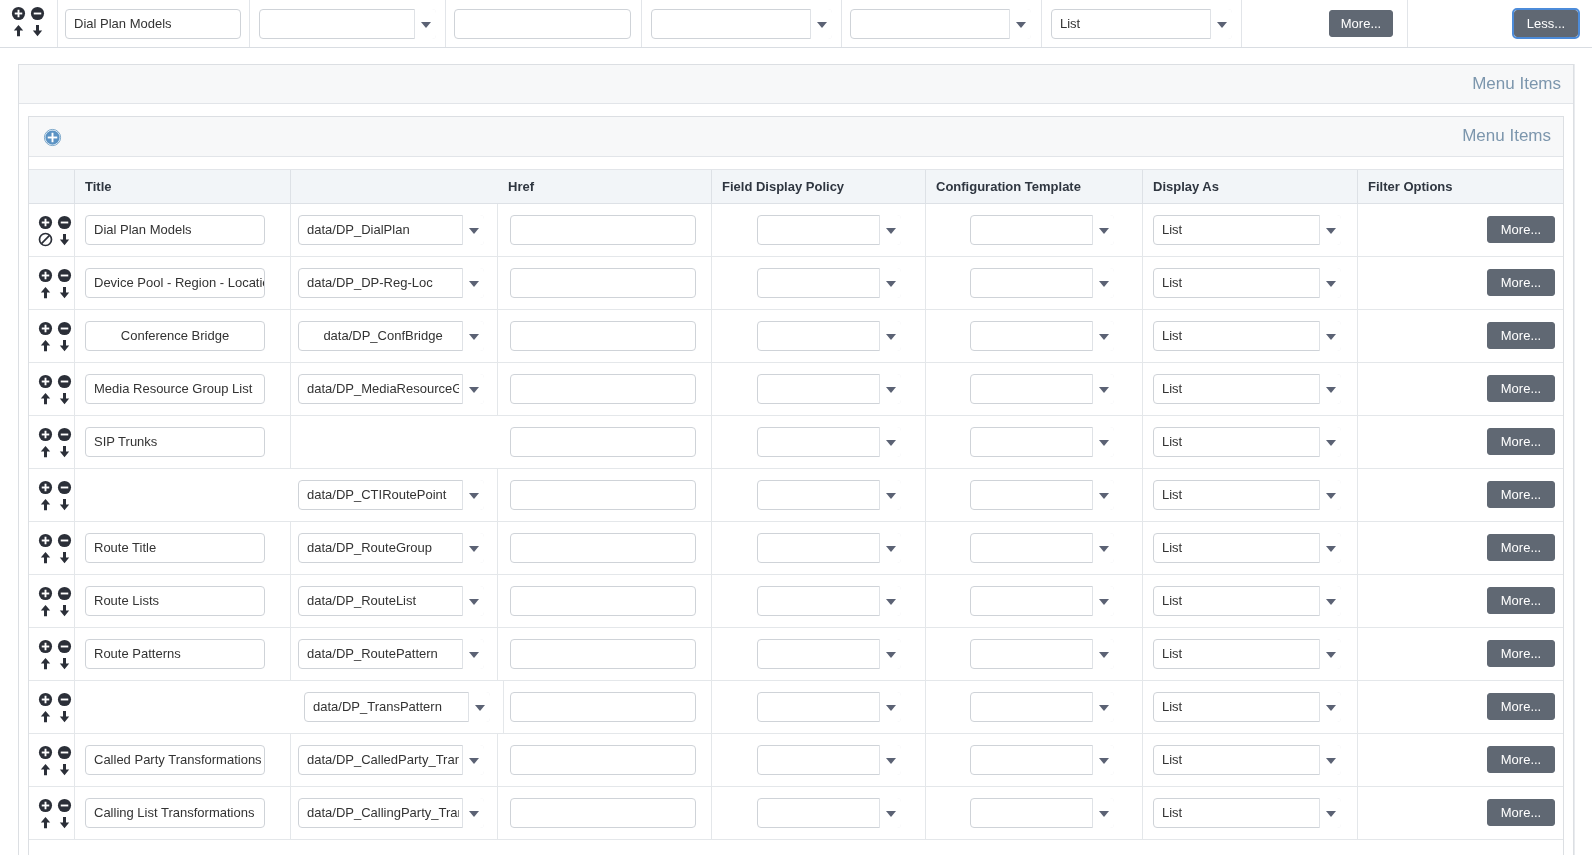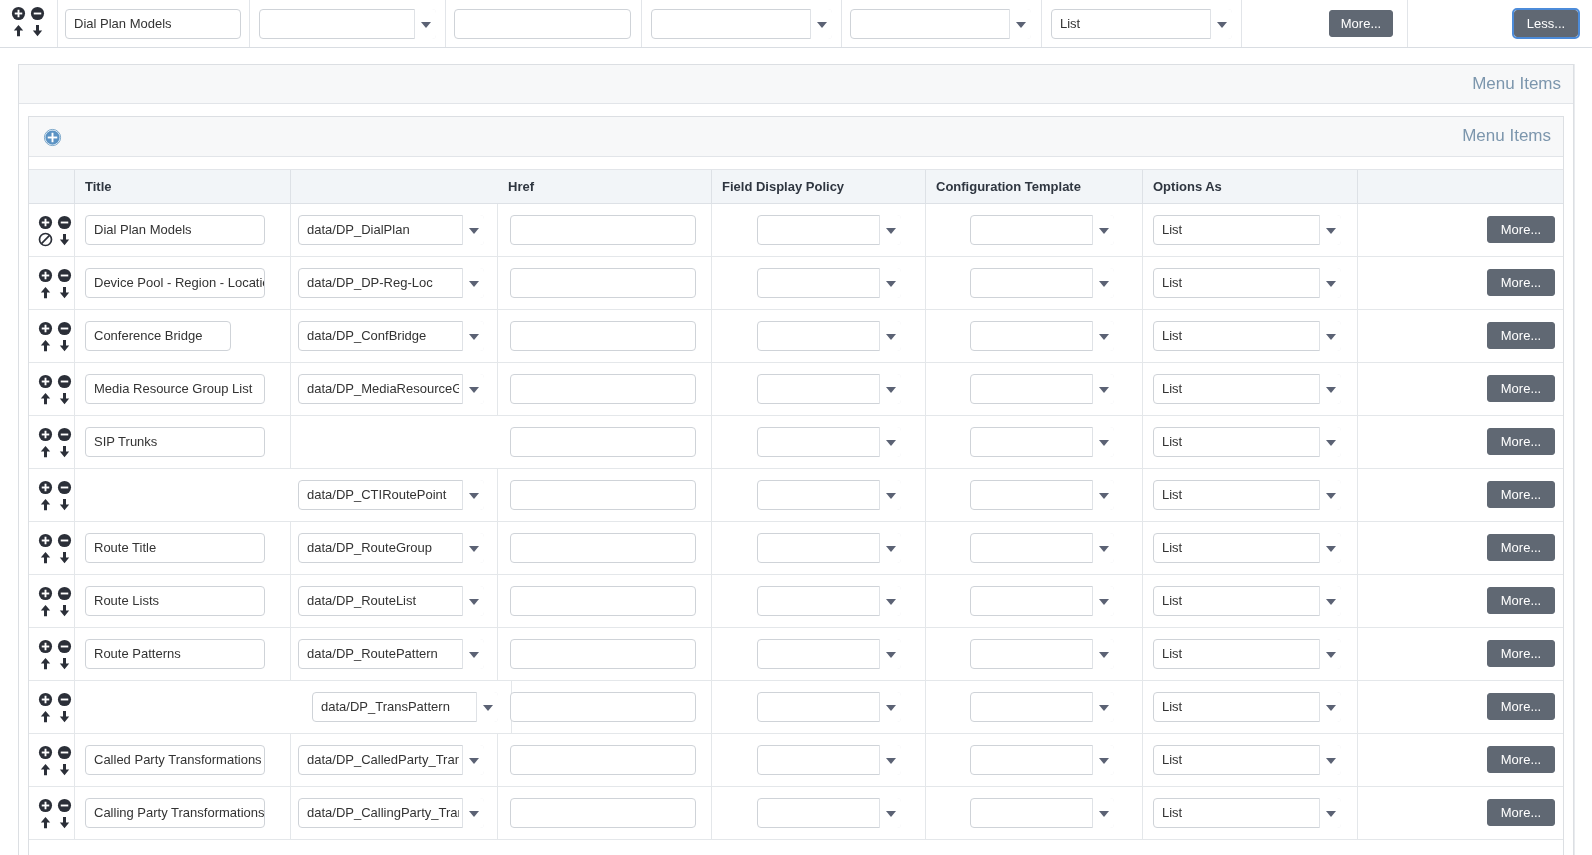--- a/index.html
+++ b/index.html
@@ -347,21 +347,24 @@
         <div class="cell" style="left:469px;width:214px;">
           <span class="hdrtext">Href</span>
           </div>
         <div class="cell" style="left:683px;width:214px;">
           <span class="hdrtext">Field Display Policy</span>
           </div>
         <div class="cell" style="left:897px;width:217px;">
           <span class="hdrtext">Configuration Template</span>
           </div>
         <div class="cell" style="left:1114px;width:215px;">
-          <span class="hdrtext">Options As</span>
+          <span class="hdrtext">Display As</span>
+          </div>
+        <div class="cell last" style="left:1329px;width:207px;">
+          <span class="hdrtext">Filter Options</span>
           </div>
       </div>
 
       <div id="rowsHost">
           <div class="row datarow">
             <div class="cell" style="left:0px;width:46px;">
               <div class="acts">
                 <span class="ia p1"><svg viewBox="0 0 16 16" width="15" height="15">
                     <circle cx="8" cy="8" r="7" fill="#2b2f38"></circle>
                     <rect x="7" y="4" width="2" height="8" fill="#fff"></rect>
@@ -498,23 +501,23 @@
                   </svg></span>
                 <span class="ia p3"><svg viewBox="0 0 16 16" width="15" height="15">
                     <path d="M8 2 L13 8 L9.6 8 L9.6 14 L6.4 14 L6.4 8 L3 8 Z" fill="#2b2f38"></path>
                   </svg></span>
                 <span class="ia p4"><svg viewBox="0 0 16 16" width="15" height="15">
                     <path d="M8 14 L3 8 L6.4 8 L6.4 2 L9.6 2 L9.6 8 L13 8 Z" fill="#2b2f38"></path>
                   </svg></span>
               </div>
             </div>
             <div class="cell" style="left:46px;width:216px;">
-              <span class="ctl txt" style="left:10px;width:146px;">Conference Bridge</span>
-            </div>
-            <div class="cell" style="left:262px;width:207px;">
+              <span class="ctl txt" style="left:10px;width:180px;text-align:center;">Conference Bridge</span>
+            </div>
+            <div class="cell" style="left:262px;width:207px;text-align:center;">
               <span class="ctl" style="left:7px;width:186px;display:block;">
                 <span class="sel">
                   <span class="selval">data/DP_ConfBridge</span>
                   <span class="arw"></span>
                 </span>
               </span>
             </div>
             <div class="cell" style="left:469px;width:214px;">
               <span class="ctl txt" style="left:12px;width:186px;"></span>
             </div>
@@ -920,21 +923,21 @@
                     <rect x="4" y="7" width="8" height="2" fill="#fff"></rect>
                   </svg></span>
                 <span class="ia p3"><svg viewBox="0 0 16 16" width="15" height="15">
                     <path d="M8 2 L13 8 L9.6 8 L9.6 14 L6.4 14 L6.4 8 L3 8 Z" fill="#2b2f38"></path>
                   </svg></span>
                 <span class="ia p4"><svg viewBox="0 0 16 16" width="15" height="15">
                     <path d="M8 14 L3 8 L6.4 8 L6.4 2 L9.6 2 L9.6 8 L13 8 Z" fill="#2b2f38"></path>
                   </svg></span>
               </div>
             </div>
-            <div class="cell" style="left:276px;width:207px;">
+            <div class="cell" style="left:268px;width:207px;">
               <span class="ctl" style="left:7px;width:186px;display:block;">
                 <span class="sel">
                   <span class="selval">data/DP_TransPattern</span>
                   <span class="arw"></span>
                 </span>
               </span>
             </div>
             <div class="cell" style="left:469px;width:214px;">
               <span class="ctl txt" style="left:12px;width:186px;"></span>
             </div>
@@ -1042,21 +1045,21 @@
                   </svg></span>
                 <span class="ia p3"><svg viewBox="0 0 16 16" width="15" height="15">
                     <path d="M8 2 L13 8 L9.6 8 L9.6 14 L6.4 14 L6.4 8 L3 8 Z" fill="#2b2f38"></path>
                   </svg></span>
                 <span class="ia p4"><svg viewBox="0 0 16 16" width="15" height="15">
                     <path d="M8 14 L3 8 L6.4 8 L6.4 2 L9.6 2 L9.6 8 L13 8 Z" fill="#2b2f38"></path>
                   </svg></span>
               </div>
             </div>
             <div class="cell" style="left:46px;width:216px;">
-              <span class="ctl txt" style="left:10px;width:180px;">Calling Party Transformations</span>
+              <span class="ctl txt" style="left:10px;width:180px;">Calling List Transformations</span>
             </div>
             <div class="cell" style="left:262px;width:207px;">
               <span class="ctl" style="left:7px;width:186px;display:block;">
                 <span class="sel">
                   <span class="selval">data/DP_CallingParty_Transformation</span>
                   <span class="arw"></span>
                 </span>
               </span>
             </div>
             <div class="cell" style="left:469px;width:214px;">

